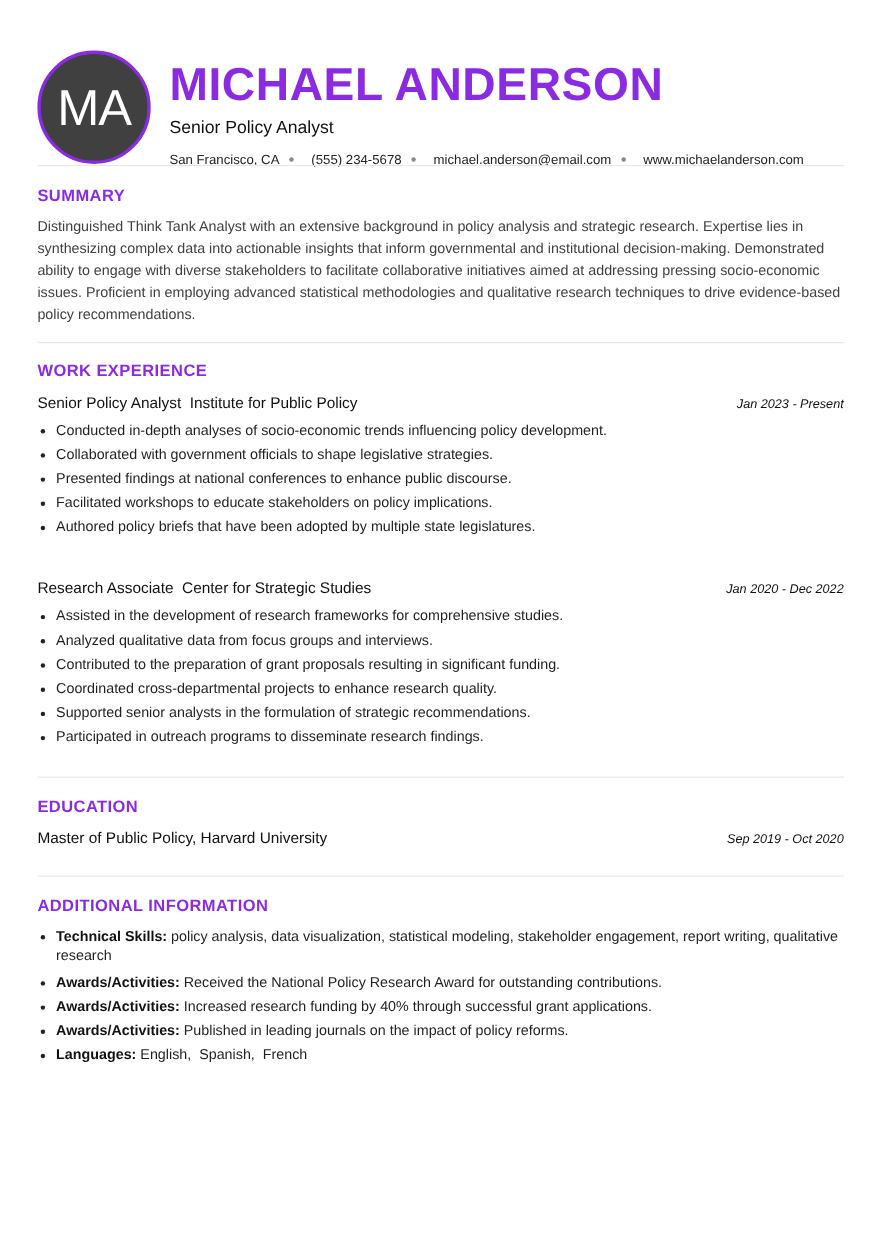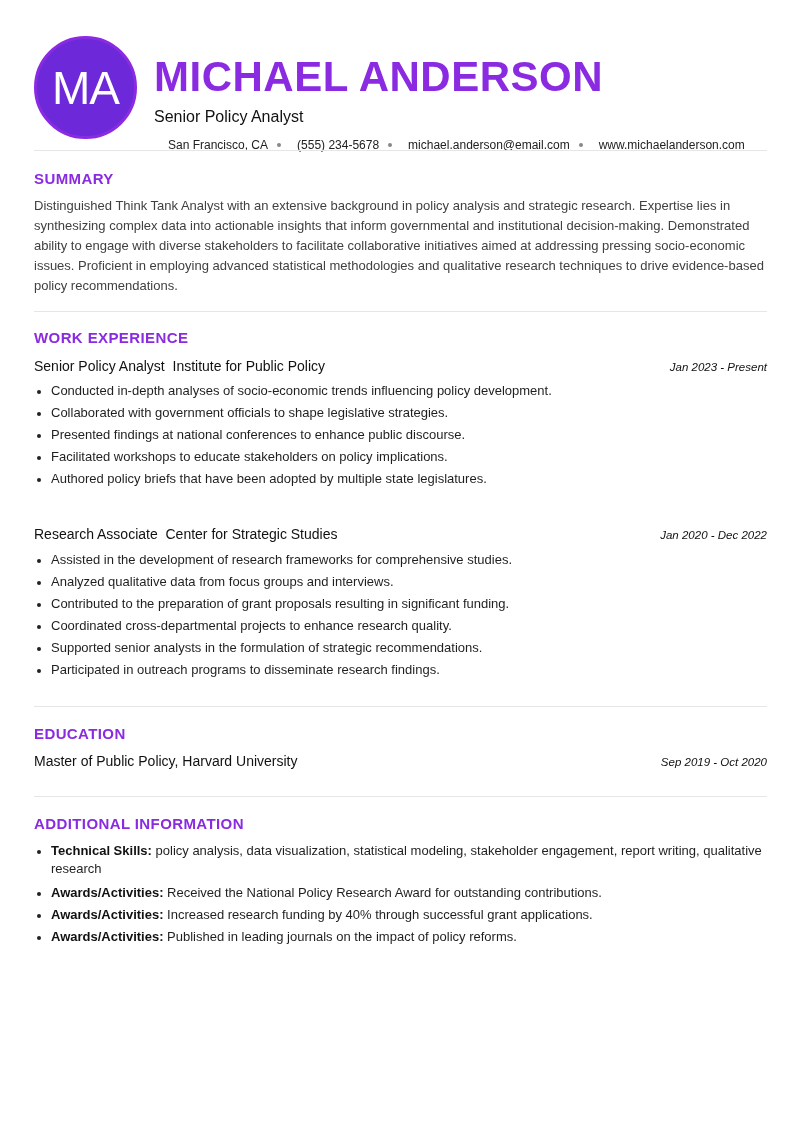--- a/index.html
+++ b/index.html
@@ -7,35 +7,35 @@
     body {
       font-family: "Liberation Sans", "DejaVu Sans", sans-serif;
       color: #1a1a1a;
       position: relative;
       overflow: hidden;
     }
     .page { position: absolute; left: 34px; top: 0; width: 733px; }
 
     
     .avatar {
-      position: absolute; left: 0; top: 36px;
+      position: absolute; left: 0; top: 46px;
       width: 103px; height: 103px; border-radius: 50%;
-      background: #6d28d9;
+      background: #404040;
       border: 3px solid #8a2be2;
       display: flex; align-items: center; justify-content: center;
       color: #ffffff; font-size: 46px; font-weight: 400; letter-spacing: -1px;
     }
     .head-info { position: absolute; left: 120px; top: 37px; width: 613px; }
     .name {
       font-size: 42px; font-weight: 700; color: #8a2be2;
       letter-spacing: 0.5px; line-height: 40px; white-space: nowrap; margin-top: 20px;
     }
     .title { font-size: 16px; margin-top: 10px; line-height: 20px; color: #111; }
     .contact {
-      display: flex; align-items: center; margin-top: 10px; margin-left: 14px;
+      display: flex; align-items: center; margin-top: 10px; margin-left: 0;
       font-size: 12px; color: #222; line-height: 16px; white-space: nowrap;
     }
     .contact .dot { display: inline-block; width: 4px; height: 4px; border-radius: 50%; background: #888; margin: 0 16px 0 9px; }
 
     .divider { position: absolute; left: 0; width: 733px; height: 1px; background: #e6e6e6; }
 
     .section-title {
       position: absolute; left: 0;
       font-size: 15px; font-weight: 700; color: #8a2be2; letter-spacing: 0.4px;
       line-height: 18px;
@@ -124,15 +124,16 @@
   </div>
 
   <div class="divider" style="top:796px"></div>
 
   <div class="section-title" style="top:815px">ADDITIONAL INFORMATION</div>
   <ul class="bullets add" style="top:842px">
     <li><b>Technical Skills:</b><span> policy analysis, data visualization, statistical modeling, stakeholder engagement, report writing, qualitative research</span></li>
     <li style="margin-top:6px"><b>Awards/Activities:</b><span> Received the National Policy Research Award for outstanding contributions.</span></li>
     <li><b>Awards/Activities:</b><span> Increased research funding by 40% through successful grant applications.</span></li>
     <li><b>Awards/Activities:</b><span> Published in leading journals on the impact of policy reforms.</span></li>
+    <li style="margin-top:4px; white-space:pre"><b>Languages:</b><span> English,  Spanish,  French</span></li>
   </ul>
 
 </div>
 
 </body></html>

